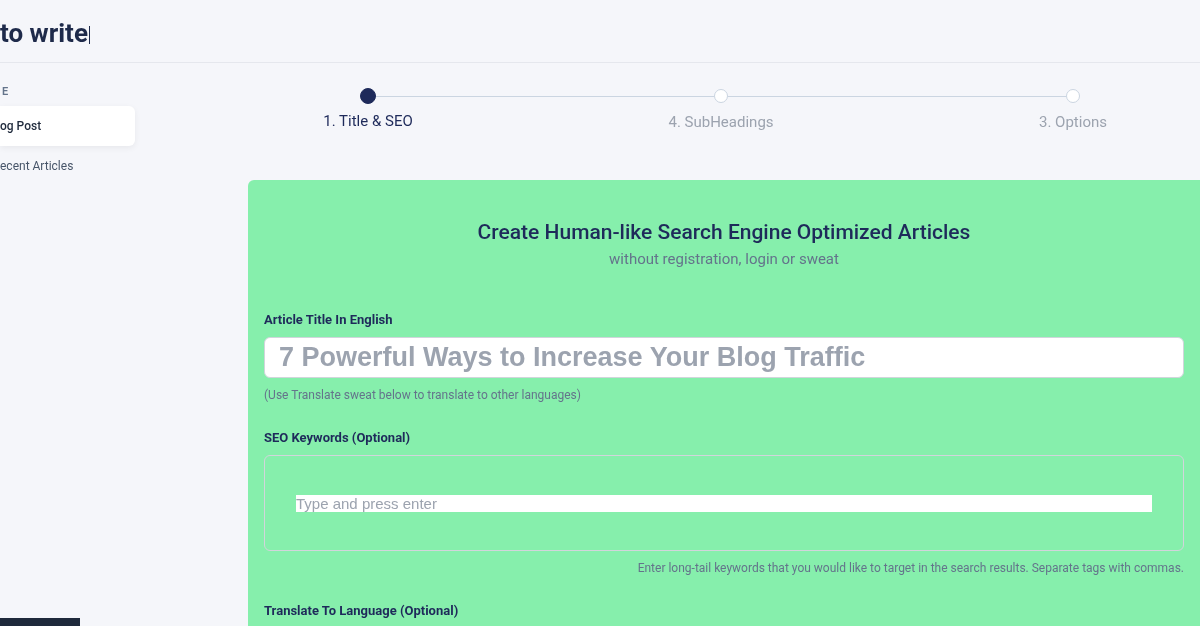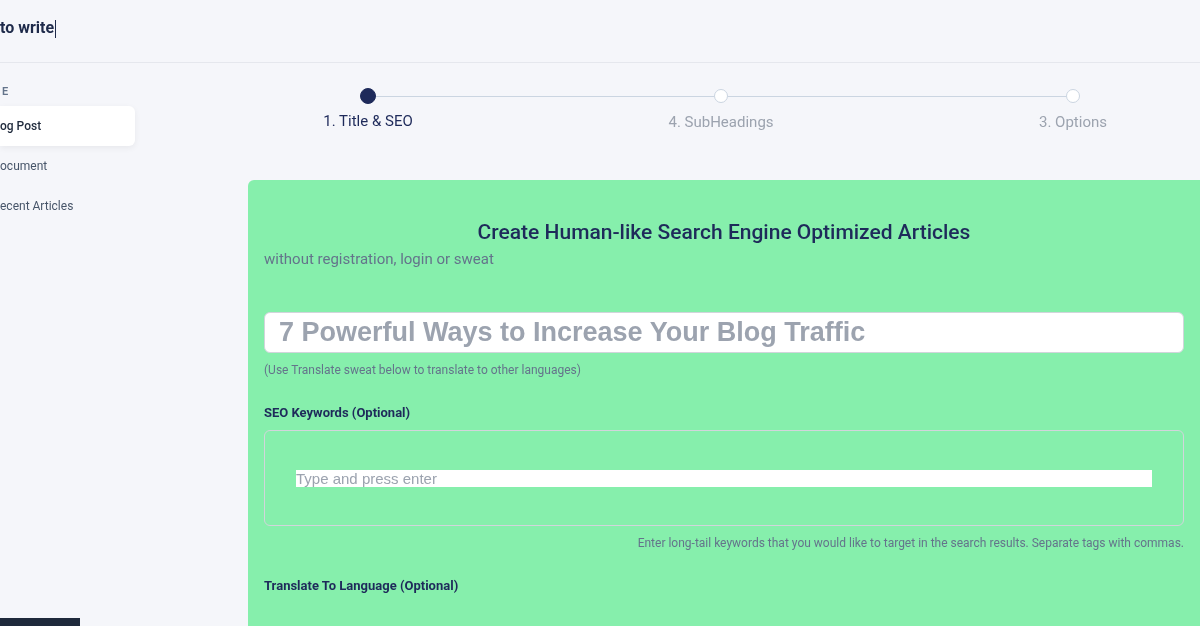--- a/index.html
+++ b/index.html
@@ -13,21 +13,21 @@
       width: 1200px;
       height: 626px;
       overflow: hidden;
       position: relative;
       color: #1e293b;
     }
     .header-text {
       position: absolute;
       top: 18px;
       left: 0;
-      font-size: 16px;
+      font-size: 26px;
       font-weight: 700;
       color: #1e2a4a;
     }
     .cursor {
       display: inline-block;
       width: 1px;
       height: 18px;
       background: #1e2a4a;
       vertical-align: middle;
       margin-left: 1px;
@@ -123,20 +123,21 @@
     .card-title {
       font-size: 21px;
       font-weight: 500;
       color: #1e2a5a;
       text-align: center;
       margin-bottom: 6px;
     }
     .card-subtitle {
       font-size: 15px;
       color: #64748b;
+      text-align: center;
       margin-bottom: 44px;
     }
     .field-label {
       font-size: 13px;
       font-weight: 700;
       color: #1e2a5a;
       margin-bottom: 10px;
     }
     .title-input {
       width: 100%;
@@ -199,23 +200,20 @@
 </div>
 
 <div class="divider"></div>
 
 <div class="sidebar">
   <div class="sidebar-section-label">E</div>
   <div class="sidebar-item active">
     <span>og Post</span>
   </div>
   <div class="sidebar-item">
-    <span>ocument</span>
-  </div>
-  <div class="sidebar-item">
     <span>ecent Articles</span>
   </div>
 </div>
 
 <div class="stepper">
   <div class="step active">
     <div class="step-circle"></div>
     <div class="step-label">1. Title &amp; SEO</div>
   </div>
   <div class="step-line"></div>
@@ -228,20 +226,21 @@
     <div class="step-circle"></div>
     <div class="step-label">3. Options</div>
   </div>
 </div>
 
 <div class="main-card">
   <div class="card-title">Create Human-like Search Engine Optimized Articles</div>
   <div class="card-subtitle">without registration, login or sweat</div>
 
   <div class="field-group">
+    <div class="field-label">Article Title In English</div>
     <input type="text" class="title-input" placeholder="7 Powerful Ways to Increase Your Blog Traffic" style="">
     <div class="field-hint">(Use Translate sweat below to translate to other languages)</div>
   </div>
 
   <div class="field-group">
     <div class="field-label">SEO Keywords (Optional)</div>
     <div class="keywords-box">
       <input type="text" class="keywords-input" placeholder="Type and press enter" style="">
     </div>
     <div class="field-hint right">Enter long-tail keywords that you would like to target in the search results. Separate tags with commas.</div>

